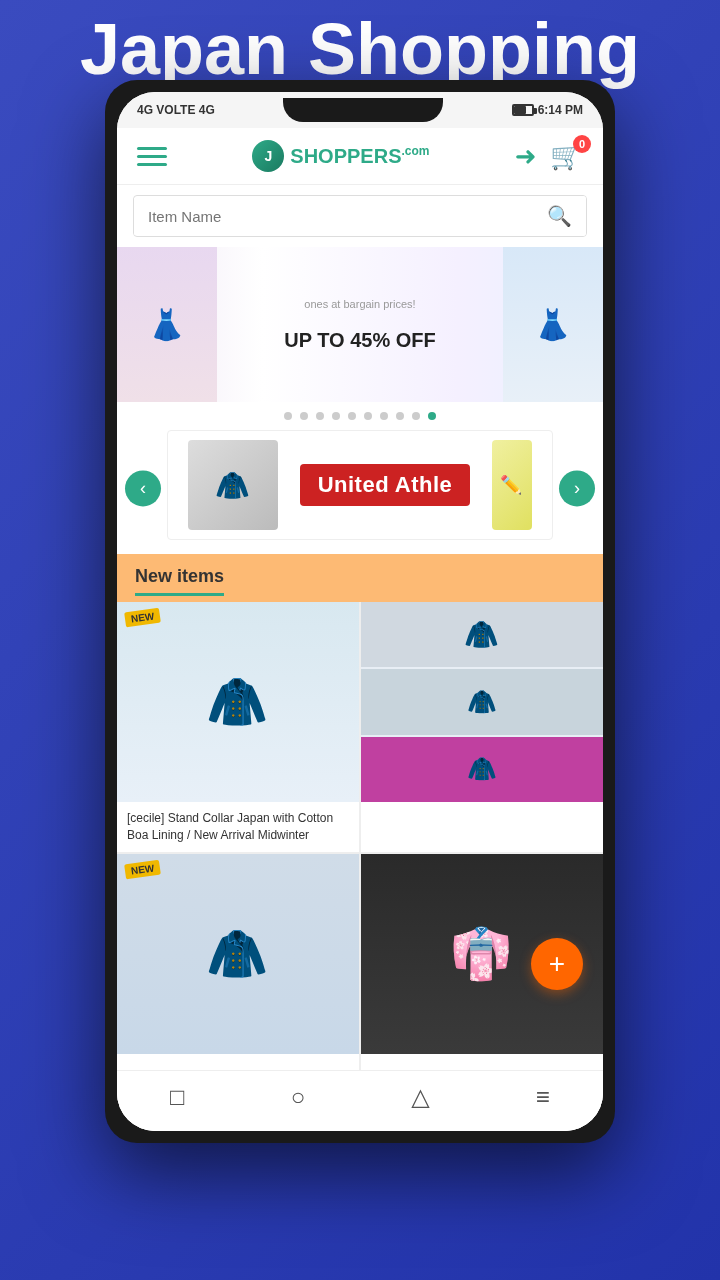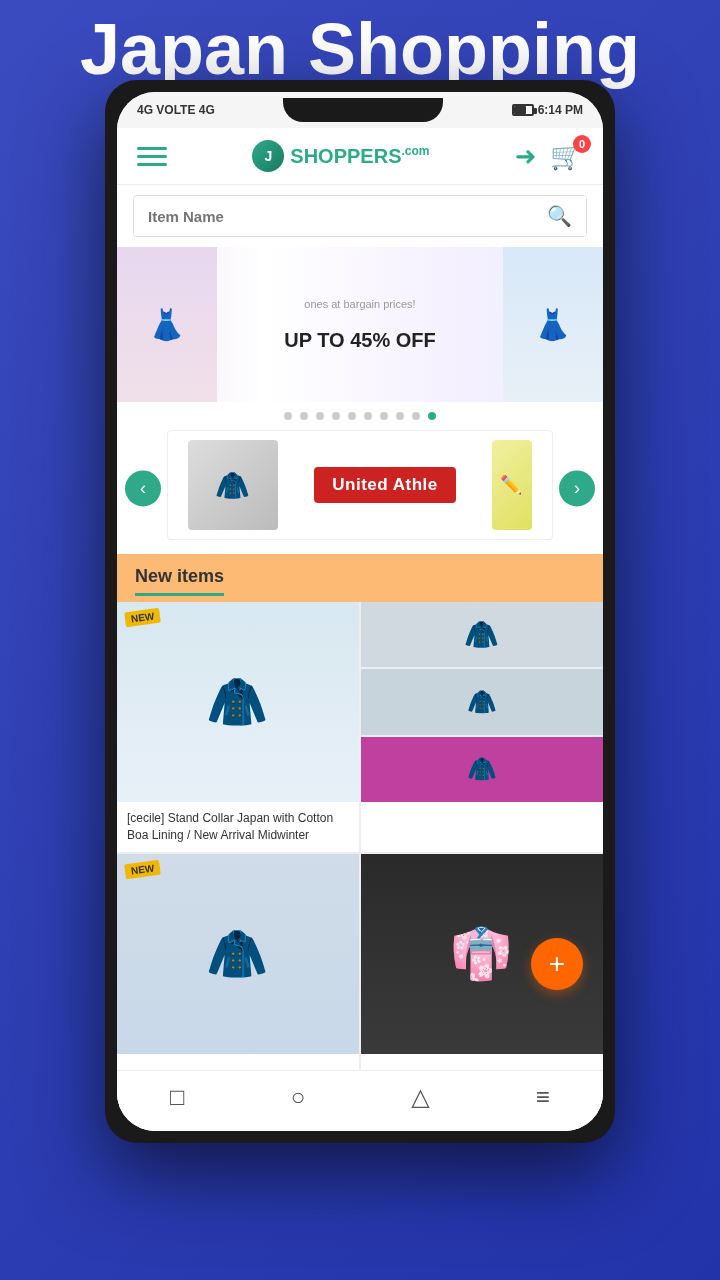--- a/index.html
+++ b/index.html
@@ -181,21 +181,20 @@
       align-items: center;
     }
     .search-input {
       flex: 1;
       padding: 10px 14px;
       border: none;
       outline: none;
       font-size: 15px;
       color: #999;
       background: white;
-      font-weight: bold;
     }
     .search-btn {
       padding: 8px 14px;
       background: white;
       border: none;
       cursor: pointer;
       color: #555;
       font-size: 20px;
     }
 
@@ -304,21 +303,21 @@
       flex: 1;
       display: flex;
       align-items: center;
       justify-content: center;
     }
     .brand-logo-box {
       background: #cc2222;
       color: white;
       padding: 8px 18px;
       border-radius: 4px;
-      font-size: 17px;
+      font-size: 22px;
       font-weight: bold;
       letter-spacing: 0.5px;
     }
     .brand-right-photo {
       width: 40px;
       height: 90px;
       background: linear-gradient(135deg, #f0f0a0, #e0e060);
       border-radius: 4px;
       display: flex;
       align-items: center;

